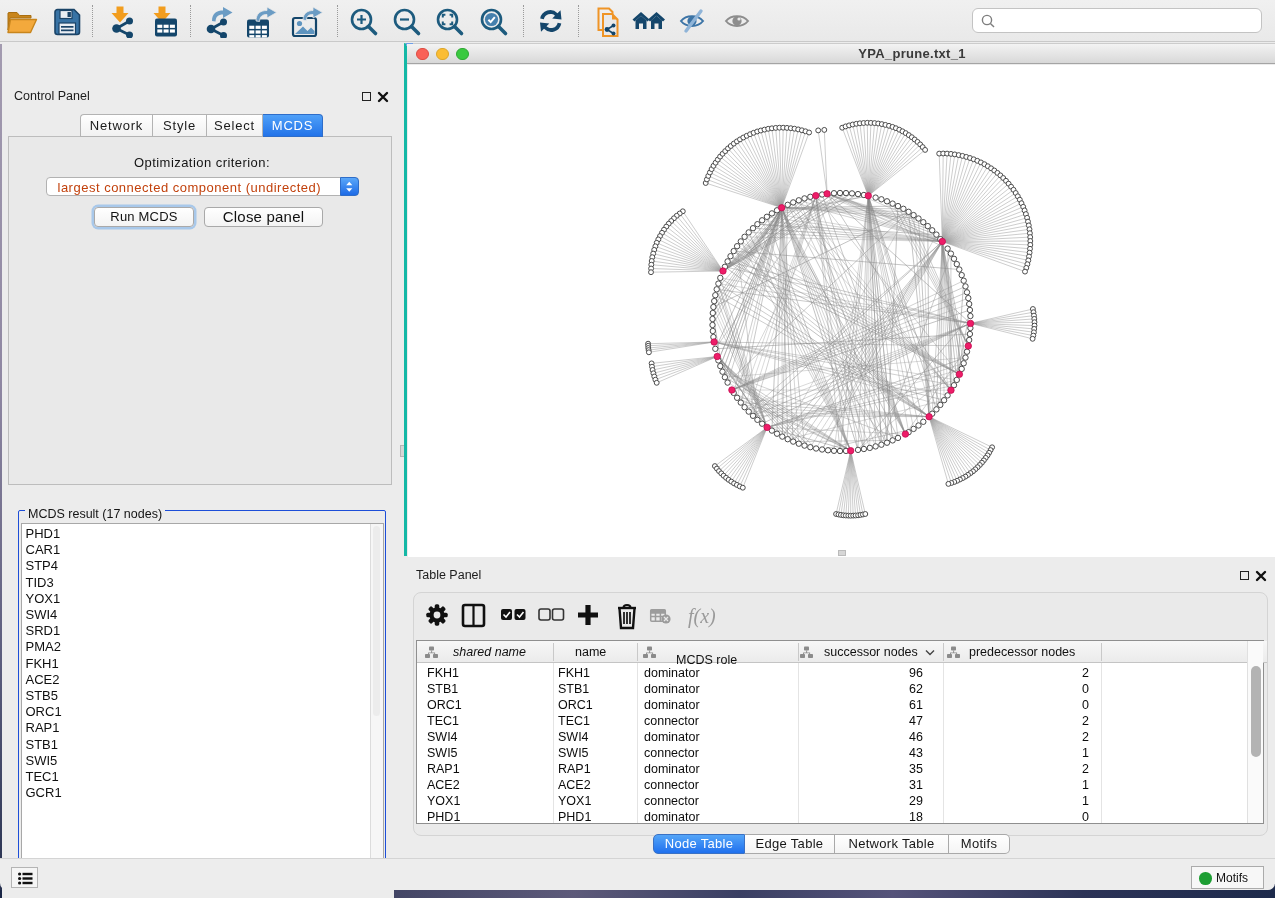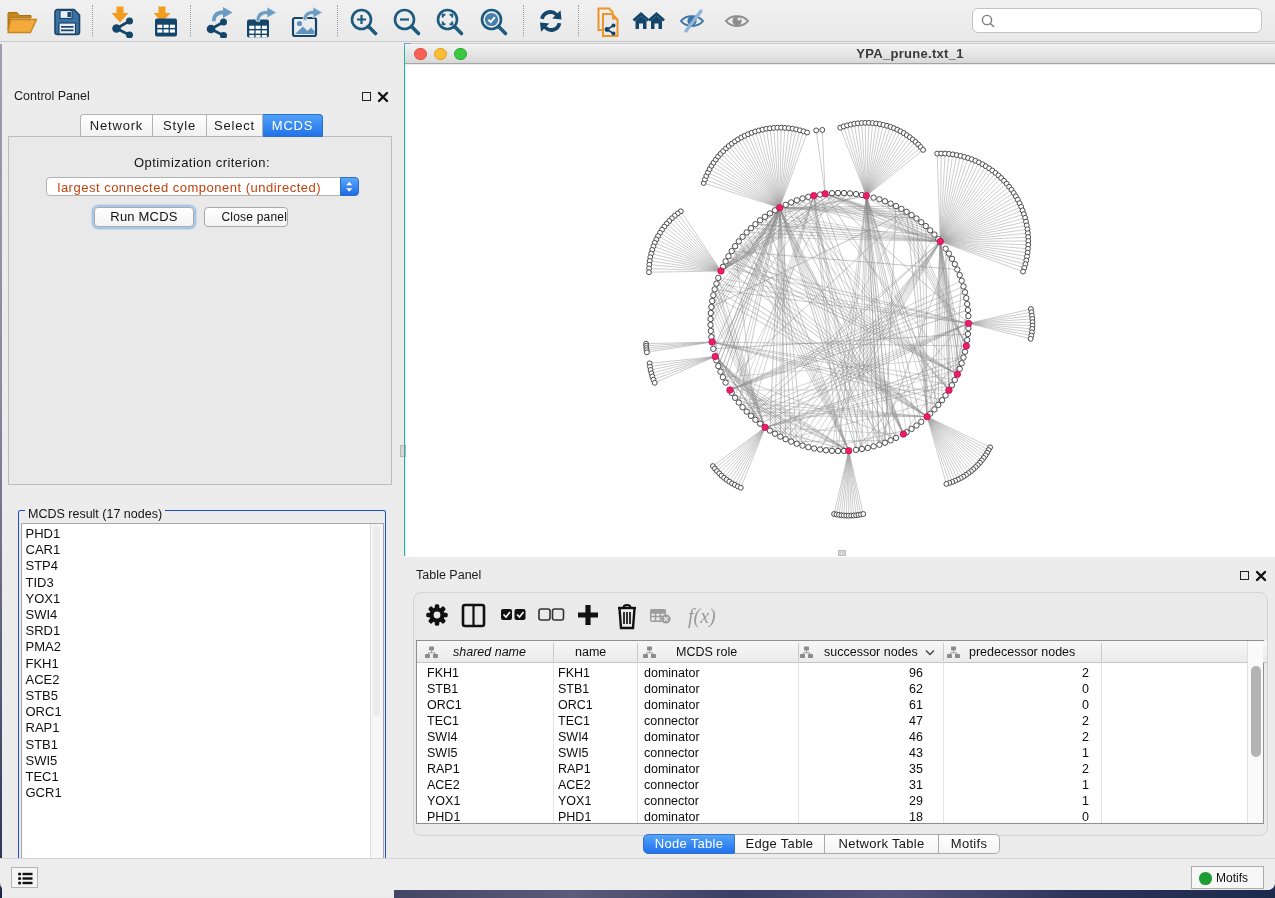--- a/index.html
+++ b/index.html
@@ -186,36 +186,36 @@
   <div class="abs" style="left:43.5px;top:92.5px;width:313px;height:19.5px;background:#fff;border:1px solid #b2b2b2;border-radius:4px;">
     <div class="abs" style="left:11px;top:2px;font-size:13px;color:#c2410c;letter-spacing:0.5px;">largest connected component (undirected)</div>
     <div class="abs" style="right:-1px;top:-1px;width:18.5px;height:19.5px;background:linear-gradient(#5aa7f9,#1e6be6);border-radius:0 4px 4px 0;border:1px solid #2e6dc9;">
       <svg width="16.5" height="17.5" viewBox="0 0 16 17">
           <path d="M5 7 L8 3.6 L11 7 Z M5 10 L8 13.4 L11 10 Z" fill="#fff"></path>
         </svg>
     </div>
   </div>
 
   <div class="abs" style="left:92px;top:123px;width:100px;height:20px;background:linear-gradient(#fff,#f3f3f3);border:1px solid #a9a9a9;border-radius:4px;box-shadow:0 0 0 2.5px #a8c8ea;text-align:center;font-size:13px;color:#111;line-height:18px;letter-spacing:0.2px;">Run MCDS</div>
-  <div class="abs" style="left:202px;top:123px;width:84px;height:20px;background:linear-gradient(#fff,#f3f3f3);border:1px solid #a9a9a9;border-radius:4px;text-align:right;font-size:12px;color:#111;line-height:18px;letter-spacing:0.2px;">Close panel</div>
+  <div class="abs" style="left:202px;top:123px;width:119px;height:20px;background:linear-gradient(#fff,#f3f3f3);border:1px solid #a9a9a9;border-radius:4px;text-align:center;font-size:15px;color:#111;line-height:18px;letter-spacing:0.2px;">Close panel</div>
 
   <div class="abs" style="left:16px;top:426px;width:368px;height:365px;border:1px solid #1d4ed8;border-radius:2px;">
     <div class="abs" style="left:6px;top:-4px;background:#ececec;padding:0 3px;font-size:12.5px;color:#141414;">MCDS result (17 nodes)</div>
     <div class="abs" style="left:1.5px;top:12px;width:363px;height:350px;background:#fff;border:1px solid #a8a8a8;">
       <div class="abs" style="left:4px;top:2px;font-size:13px;line-height:16.2px;color:#101010;">PHD1<br>CAR1<br>STP4<br>TID3<br>YOX1<br>SWI4<br>SRD1<br>PMA2<br>FKH1<br>ACE2<br>STB5<br>ORC1<br>RAP1<br>STB1<br>SWI5<br>TEC1<br>GCR1</div>
       <div class="abs" style="right:0;top:0;width:13px;height:348px;background:#f6f6f6;border-left:1px solid #dcdcdc;">
         <div class="abs" style="left:2px;top:2px;width:7px;height:190px;background:#ececec;border-radius:4px;"></div>
       </div>
     </div>
   </div>
 </div>
 
 <div class="abs" style="left:400px;top:445px;width:6px;height:12px;background:#d6d6d6;border:1px solid #b5b5b5;"></div>
 
-<div class="abs" style="left:404px;top:43px;width:871px;height:513px;border-left:1px solid #14b8a6;border-top:1px solid #cccccc;">
+<div class="abs" style="left:404px;top:43px;width:871px;height:513px;border-left:3px solid #14b8a6;border-top:1px solid #cccccc;">
   <div class="abs" style="left:-1px;top:-1px;width:7px;height:3px;background:#6f9fe8;"></div>
   <div class="abs" style="left:0;top:0;width:870px;height:19.5px;background:linear-gradient(#f3f3f3,#d8d8d8);border-bottom:1px solid #a4a4a4;">
     <div class="tl" style="left:9px;top:3.5px;background:#f96157;border:0.5px solid #dd4d42;"></div>
     <div class="tl" style="left:29px;top:3.5px;background:#fbbd33;border:0.5px solid #dda62a;"></div>
     <div class="tl" style="left:49px;top:3.5px;background:#3ac940;border:0.5px solid #2fa834;"></div>
     <div class="abs" style="left:380px;top:2px;width:250px;text-align:center;font-size:13px;font-weight:bold;color:#3a3a3a;letter-spacing:0.3px;">YPA_prune.txt_1</div>
   </div>
   <div class="abs" style="left:1px;top:20.5px;width:870px;height:492px;background:#fff;">
     <svg width="869" height="491" viewBox="0 0 869 491" style="position:absolute;left:0;top:0">
 <g stroke="#8a8a8a" stroke-width="0.7">
@@ -1096,21 +1096,21 @@
       <div class="abs" style="left:36px;top:4px;font-style:italic;">shared name</div>
       <div class="abs" style="left:158px;top:4px;">name</div>
       <svg class="abs" style="left:226px;top:5px" width="13" height="13" viewBox="0 0 13 13">
           <g fill="#8b8b8b">
             <rect x="4" y="0.5" width="5" height="4" rx="0.8"></rect>
             <rect x="0" y="8" width="5" height="4" rx="0.8"></rect>
             <rect x="8" y="8" width="5" height="4" rx="0.8"></rect>
             <path d="M6.2 4.5 h0.9 v2 h3 v1.8 h-0.9 v-1 h-5.2 v1 h-0.9 v-1.8 h3.1 z"></path>
           </g>
         </svg>
-      <div class="abs" style="left:259px;top:4px;">MCDS role</div>
+      <div class="abs" style="left:259px;top:12px;">MCDS role</div>
       <svg class="abs" style="left:383px;top:5px" width="13" height="13" viewBox="0 0 13 13">
           <g fill="#8b8b8b">
             <rect x="4" y="0.5" width="5" height="4" rx="0.8"></rect>
             <rect x="0" y="8" width="5" height="4" rx="0.8"></rect>
             <rect x="8" y="8" width="5" height="4" rx="0.8"></rect>
             <path d="M6.2 4.5 h0.9 v2 h3 v1.8 h-0.9 v-1 h-5.2 v1 h-0.9 v-1.8 h3.1 z"></path>
           </g>
         </svg>
       <div class="abs" style="left:407px;top:4px;">successor nodes</div>
       <svg class="abs" style="left:508px;top:8px" width="10" height="7" viewBox="0 0 10 7">
@@ -1203,21 +1203,21 @@
           <span class="abs" style="left:381px;top:1px;width:125px;text-align:right">18</span>
           <span class="abs" style="left:526px;top:1px;width:146px;text-align:right">0</span>
         </div>
       </div>
 
     <div class="abs" style="right:0;top:0;width:16px;height:182px;background:#fafafa;border-left:1px solid #e0e0e0;">
       <div class="abs" style="left:2.5px;top:25px;width:10px;height:91px;background:#b3b3b3;border-radius:6px;"></div>
     </div>
   </div>
 
-  <div class="abs" style="left:239px;top:273.5px;height:20.5px;display:flex;font-size:13px;letter-spacing:0.3px;">
+  <div class="abs" style="left:249px;top:273.5px;height:20.5px;display:flex;font-size:13px;letter-spacing:0.3px;">
     <div style="width:92px;background:linear-gradient(#54a5f8,#1f70ee);border:1px solid #3a71c4;border-radius:5px 0 0 5px;color:#fff;display:flex;align-items:center;justify-content:center;">Node Table</div>
     <div style="width:90px;background:linear-gradient(#fff,#f4f4f4);border:1px solid #a9a9a9;border-left:none;color:#161616;display:flex;align-items:center;justify-content:center;">Edge Table</div>
     <div style="width:114px;background:linear-gradient(#fff,#f4f4f4);border:1px solid #a9a9a9;border-left:none;color:#161616;display:flex;align-items:center;justify-content:center;">Network Table</div>
     <div style="width:61px;background:linear-gradient(#fff,#f4f4f4);border:1px solid #a9a9a9;border-left:none;border-radius:0 5px 5px 0;color:#161616;display:flex;align-items:center;justify-content:center;">Motifs</div>
   </div>
 </div>
 
 <div class="abs" style="left:0;top:858px;width:1275px;height:32px;background:#ededed;border-top:1px solid #d4d4d4;border-radius:0 0 7px 7px;">
   <div class="abs" style="left:11px;top:8px;width:27px;height:21px;background:#f5f5f5;border:1px solid #b4b4b4;">
     <svg class="abs" style="left:6px;top:4px" width="15" height="13" viewBox="0 0 15 13">

